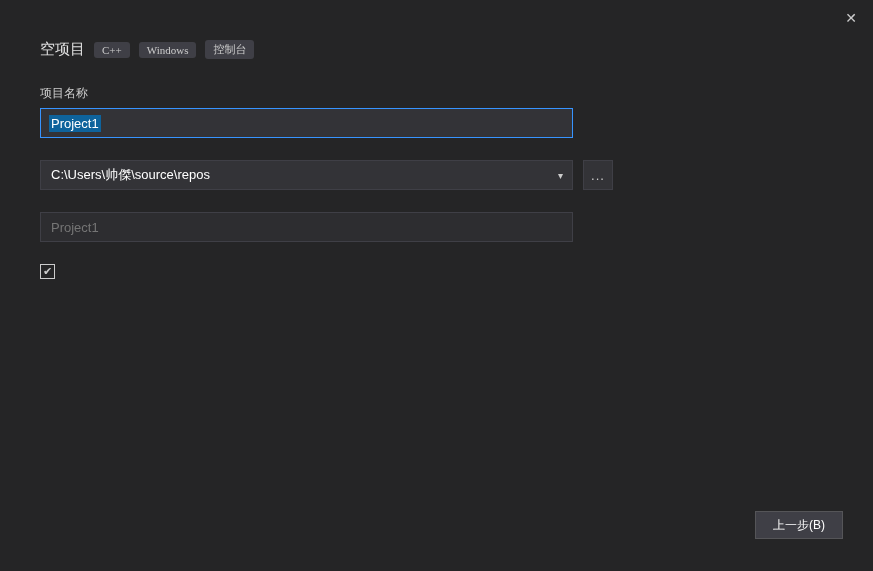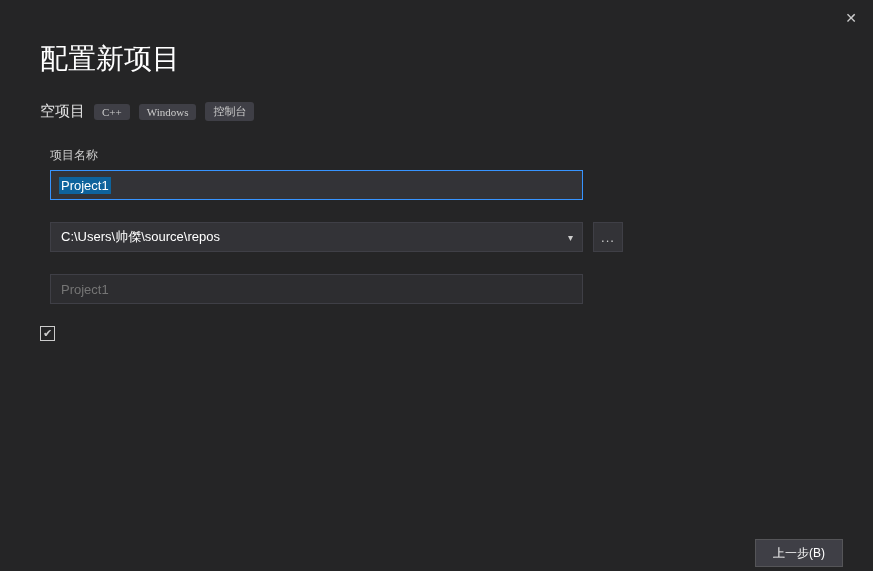--- a/index.html
+++ b/index.html
@@ -51,21 +51,20 @@
     }
     .tag {
       font-size: 11px;
       background: #3f3f46;
       color: #cccccc;
       padding: 2px 8px;
       border-radius: 3px;
     }
     .field-group {
       margin-bottom: 22px;
-      margin-left: 10px;
     }
     .field-label {
       font-size: 12px;
       color: #cccccc;
       margin-bottom: 6px;
       display: flex;
       align-items: center;
       gap: 6px;
     }
     .info-icon {
@@ -147,21 +146,21 @@
       align-items: center;
       justify-content: center;
       cursor: pointer;
     }
     .checkmark {
       color: #cccccc;
       font-size: 11px;
     }
     .footer {
       position: absolute;
-      bottom: 4px;
+      bottom: 32px;
       right: 30px;
       display: flex;
       gap: 24px;
     }
     .footer-btn {
       min-width: 88px;
       height: 28px;
       background: #3f3f46;
       border: 1px solid #555558;
       color: #ffffff;
@@ -185,21 +184,20 @@
   </style>
 </head>
 <body>
 
 <div class="close-btn">
   <span>✕</span>
 </div>
 
 <div class="content">
 
-  <h1 class="page-title">配置新项目</h1>
 
   <div class="subtitle-row">
     <span class="subtitle">空项目</span>
     <span class="tag">C++</span>
     <span class="tag">Windows</span>
     <span class="tag">控制台</span>
   </div>
 
   <div class="field-group">
     <div class="field-label">项目名称</div>

